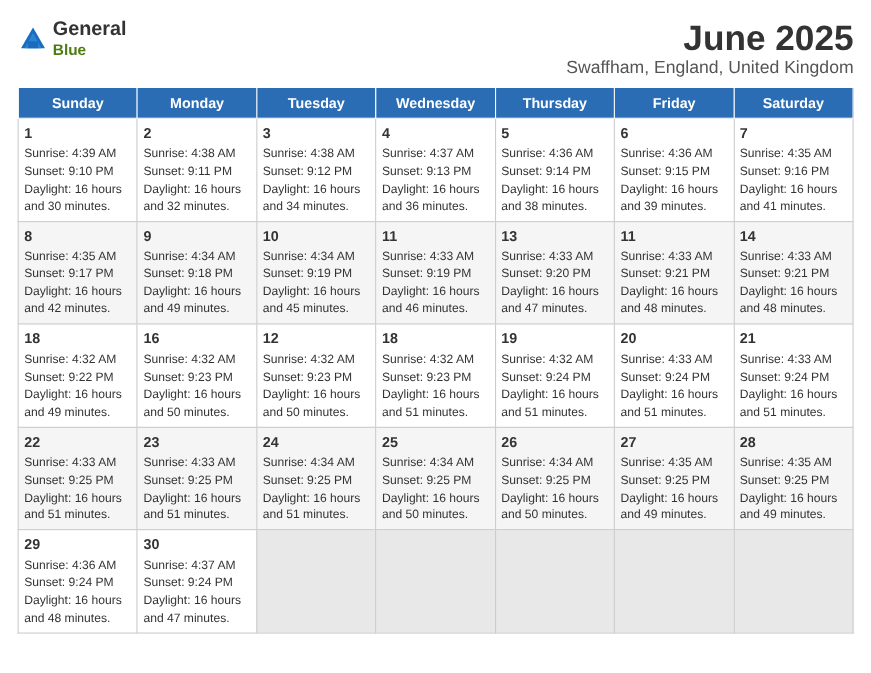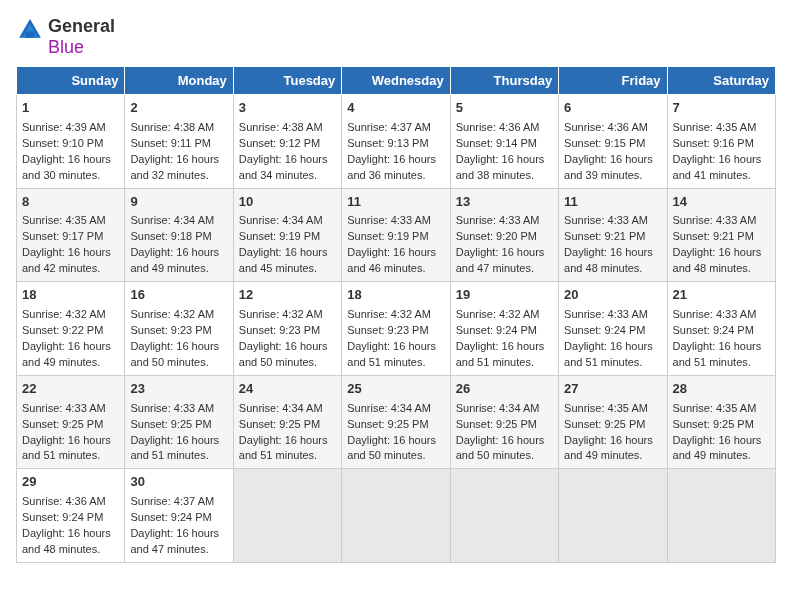--- a/index.html
+++ b/index.html
@@ -11,32 +11,32 @@
       padding: 16px;
     }
     .header {
       display: flex;
       justify-content: space-between;
       align-items: flex-start;
       margin-bottom: 8px;
     }
     .logo {
       display: flex;
-      align-items: flex-start;
+      align-items: center;
       gap: 4px;
     }
     .logo-text-general {
       font-size: 18px;
       font-weight: bold;
       color: #333;
     }
     .logo-text-blue {
-      font-size: 18px;
-      font-weight: normal;
-      color: #a21caf;
+      font-size: 14px;
+      font-weight: bold;
+      color: #4d7c0f;
     }
     .logo-icon {
       width: 28px;
       height: 28px;
     }
     .title-block {
       text-align: right;
     }
     .title-block h1 {
       font-size: 32px;
@@ -49,21 +49,21 @@
       color: #555;
     }
     table {
       width: 100%;
       border-collapse: collapse;
       font-size: 11px;
     }
     thead tr th {
       background-color: #2a6db5;
       color: #fff;
-      text-align: right;
+      text-align: center;
       padding: 6px 6px;
       font-size: 13px;
       font-weight: bold;
       border: 1px solid #fff;
       margin-top: 40px;
     }
     tbody tr td {
       vertical-align: top;
       padding: 4px 5px;
       border: 1px solid #ccc;
@@ -93,20 +93,24 @@
     <svg class="logo-icon" viewBox="0 0 36 36" xmlns="http://www.w3.org/2000/svg">
       <polygon points="18,4 32,28 4,28" fill="#1a6bbf"></polygon>
       <polygon points="18,10 28,28 8,28" fill="#2a85d0"></polygon>
       <rect x="12" y="20" width="12" height="8" fill="#1a6bbf"></rect>
     </svg>
     <div>
       <span class="logo-text-general">General</span><br>
       <span class="logo-text-blue">Blue</span>
     </div>
   </div>
+  <div class="title-block">
+    <h1>June 2025</h1>
+    <h2>Swaffham, England, United Kingdom</h2>
+  </div>
 </div>
 
 <table>
   <thead>
     <tr>
     <th>Sunday</th>
         <th>Monday</th>
         <th>Tuesday</th>
         <th>Wednesday</th>
         <th>Thursday</th>

